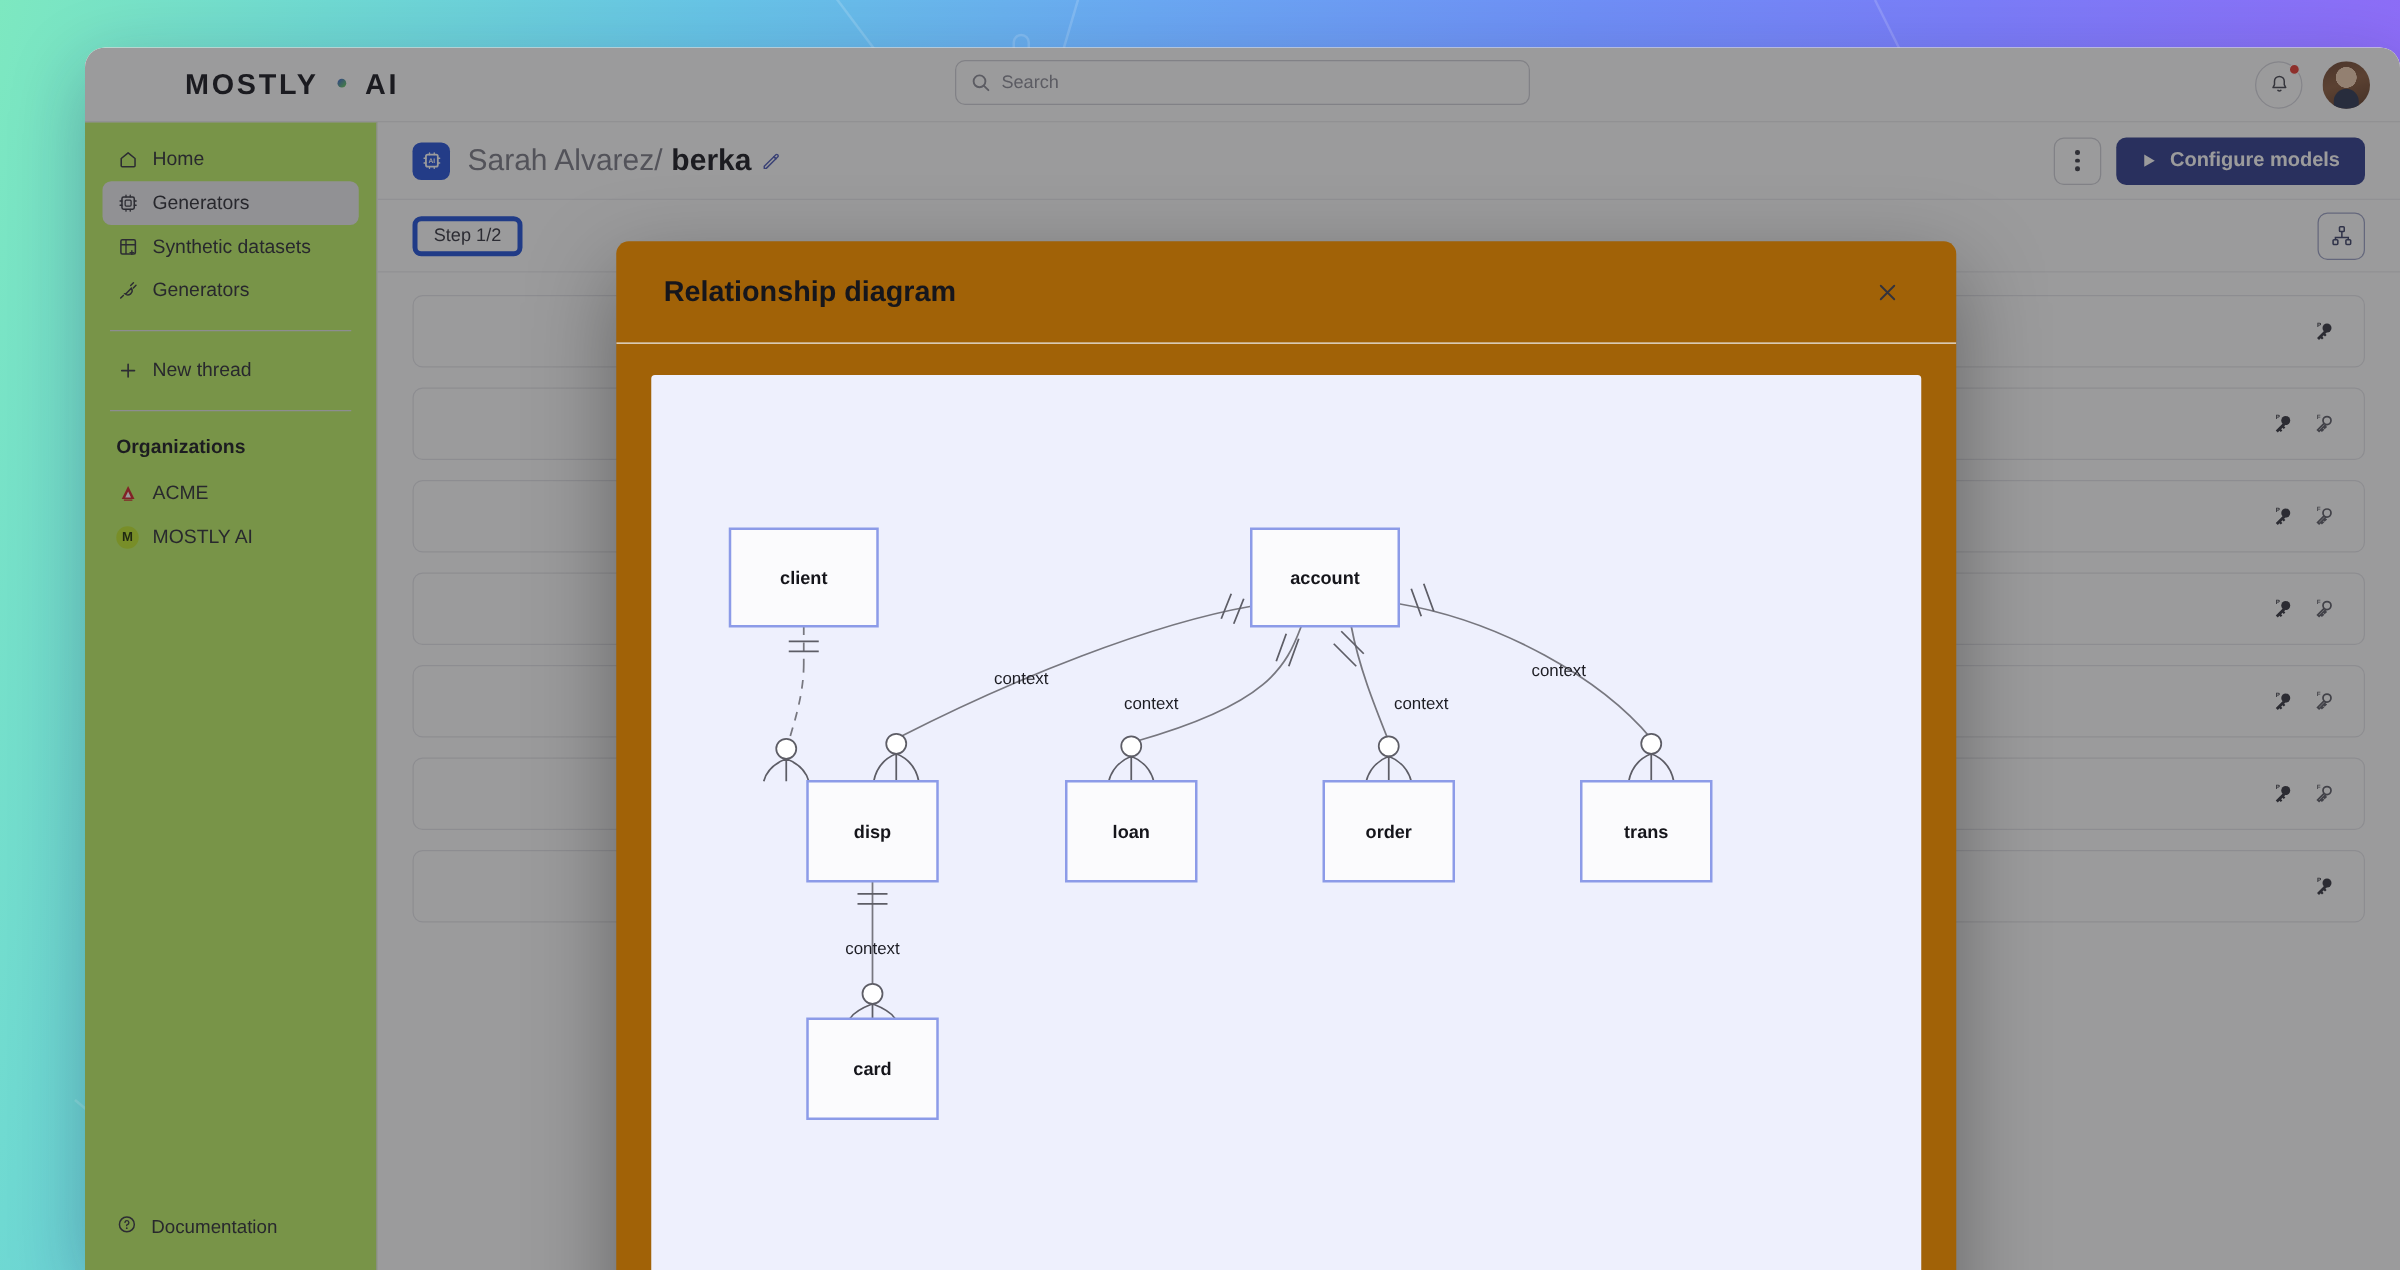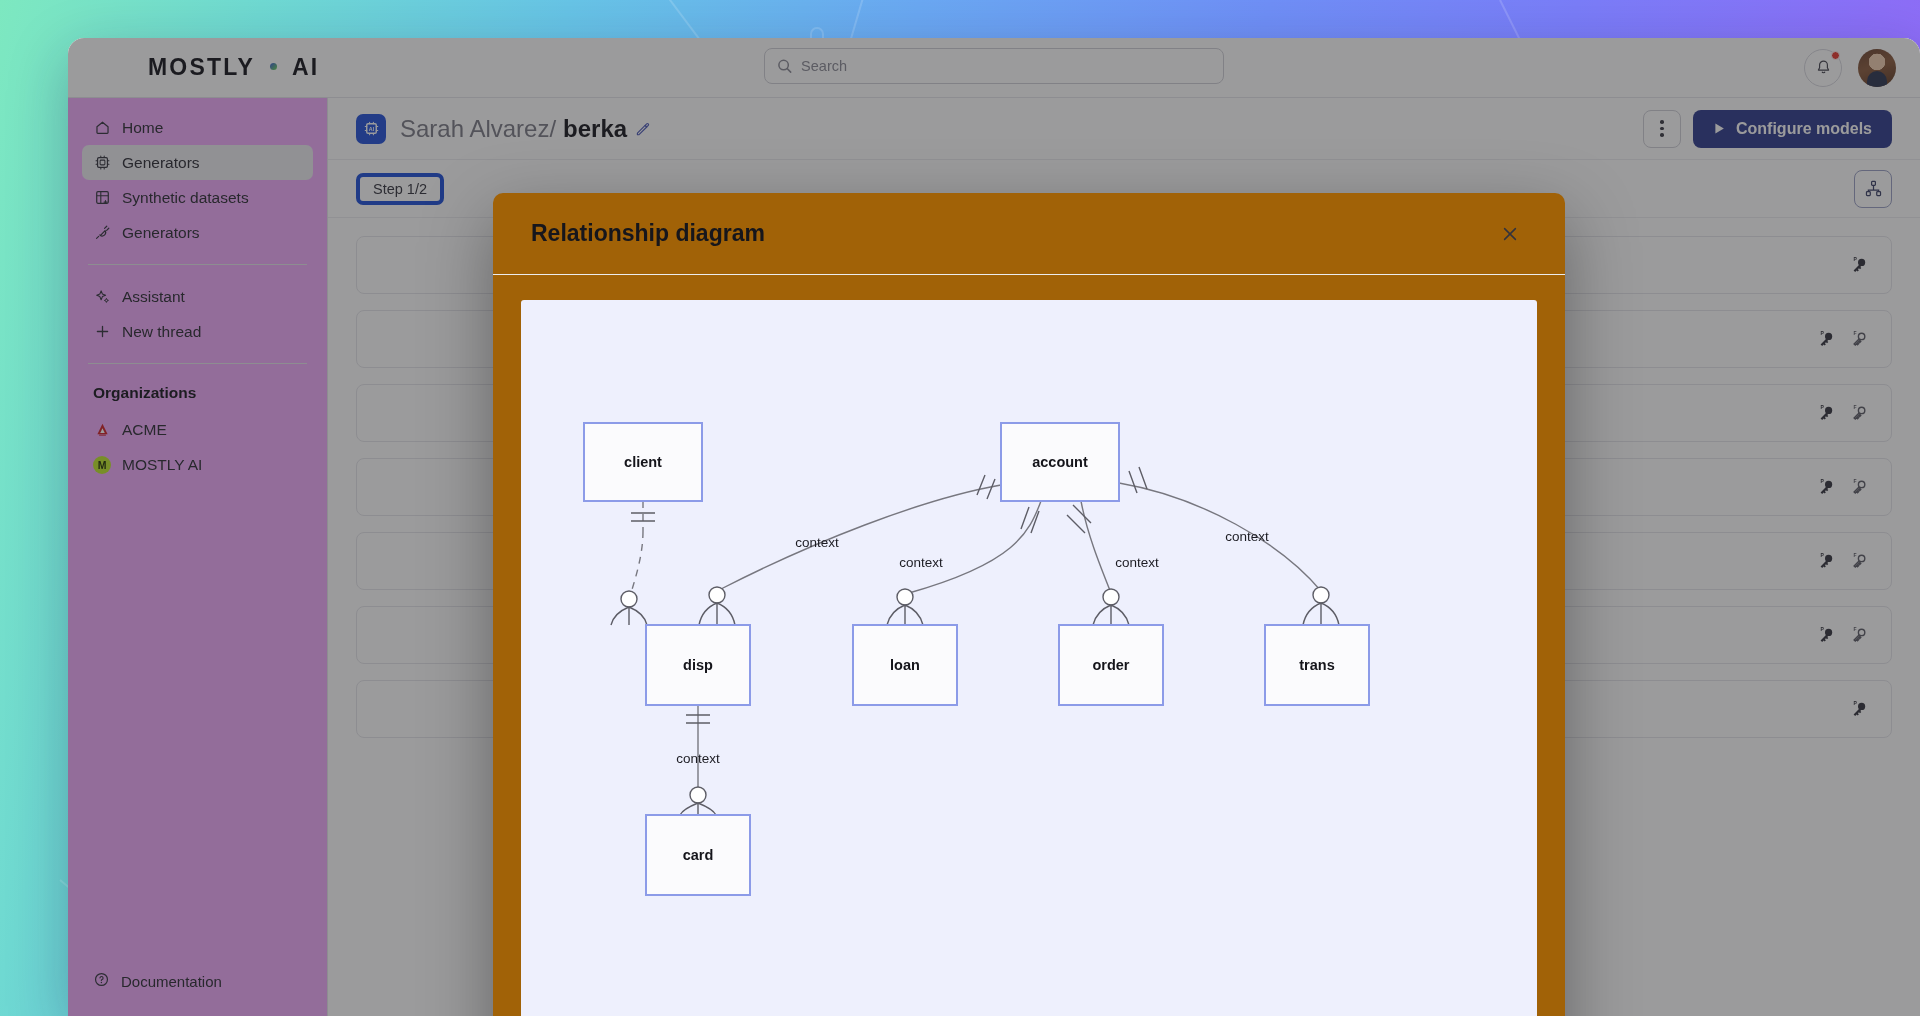--- a/index.html
+++ b/index.html
@@ -82,22 +82,22 @@
   }
   .avatar::after{
     content:""; position:absolute; left:50%; top:58%; transform:translateX(-50%);
     width:20px; height:18px; border-radius:10px 10px 4px 4px; background:#2c3550;
   }
 
   
   .body-row { display: flex; height: calc(978px - 60px); }
 
   .sidebar {
-    width: 260px; flex: none; border-right: 1px solid #e6e6ea;
-    background: #f0abfc; padding: 12px 14px; position: relative;
+    width: 234px; flex: none; border-right: 1px solid #e6e6ea;
+    background: #bef264; padding: 12px 14px; position: relative;
   }
   .nav-item {
     display: flex; align-items: center; gap: 11px;
     height: 35px; padding: 0 11px; border-radius: 7px;
     font-size: 15.5px; color: #2b2b33; cursor: pointer;
   }
   .nav-item.active { background: #ececf1; }
   .nav-item .ico { width: 18px; height: 18px; display:flex; align-items:center; justify-content:center; flex:none; }
   .nav-sep { height: 1px; background: #e6e6ea; margin: 14px 6px; }
   .sec-title { font-size: 15.5px; color: #16161c; font-weight: 600; padding: 6px 11px 10px; }
@@ -287,29 +287,20 @@
           <svg width="17" height="17" viewBox="0 0 20 20">
             <path d="M7 13a4 4 0 0 0 6-5.2L8.2 12.8A4 4 0 0 0 7 13z" fill="none" stroke="#33333d" stroke-width="1.4"></path>
             <path d="M12.4 5.1 15 2.6M14.9 7.6 17.4 5M5.5 14.5 3 17" stroke="#33333d" stroke-width="1.4" stroke-linecap="round"></path>
           </svg>
         </span>
         <span>Generators</span>
       </div>
 
       <div class="nav-sep"></div>
 
-      <div class="nav-item">
-        <span class="ico">
-          <svg width="17" height="17" viewBox="0 0 20 20">
-            <path d="M8.4 3.4 9.9 7.1 13.6 8.6 9.9 10.1 8.4 13.8 6.9 10.1 3.2 8.6 6.9 7.1z" fill="none" stroke="#33333d" stroke-width="1.3" stroke-linejoin="round"></path>
-            <path d="M14.6 12.2l.7 1.7 1.7.7-1.7.7-.7 1.7-.7-1.7-1.7-.7 1.7-.7z" fill="none" stroke="#33333d" stroke-width="1.1" stroke-linejoin="round"></path>
-          </svg>
-        </span>
-        <span>Assistant</span>
-      </div>
 
       <div class="nav-item">
         <span class="ico">
           <svg width="17" height="17" viewBox="0 0 20 20">
             <path d="M10 4v12M4 10h12" stroke="#33333d" stroke-width="1.55" stroke-linecap="round"></path>
           </svg>
         </span>
         <span>New thread</span>
       </div>
 

